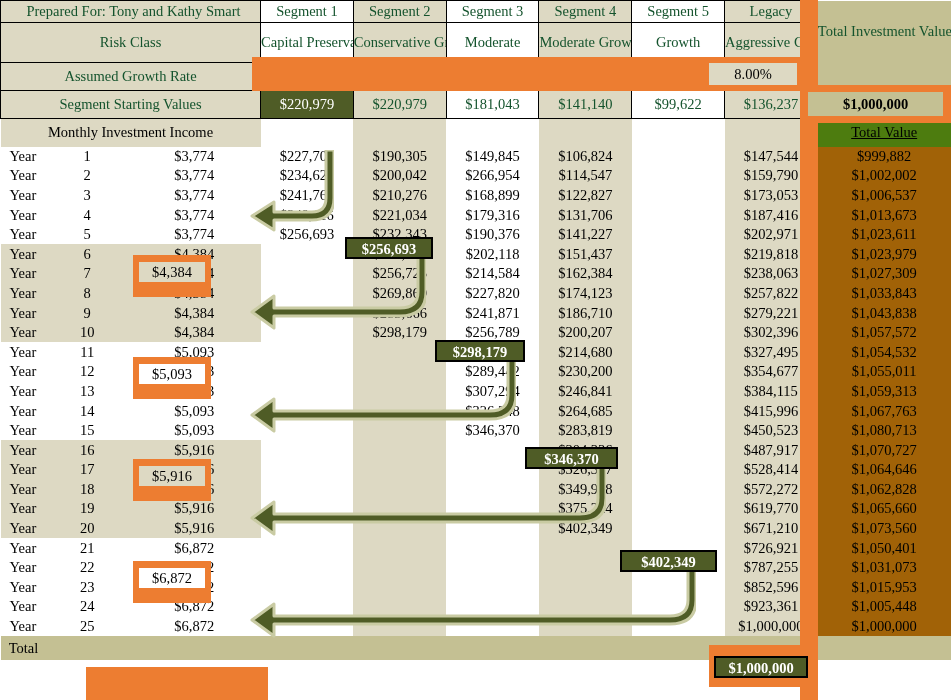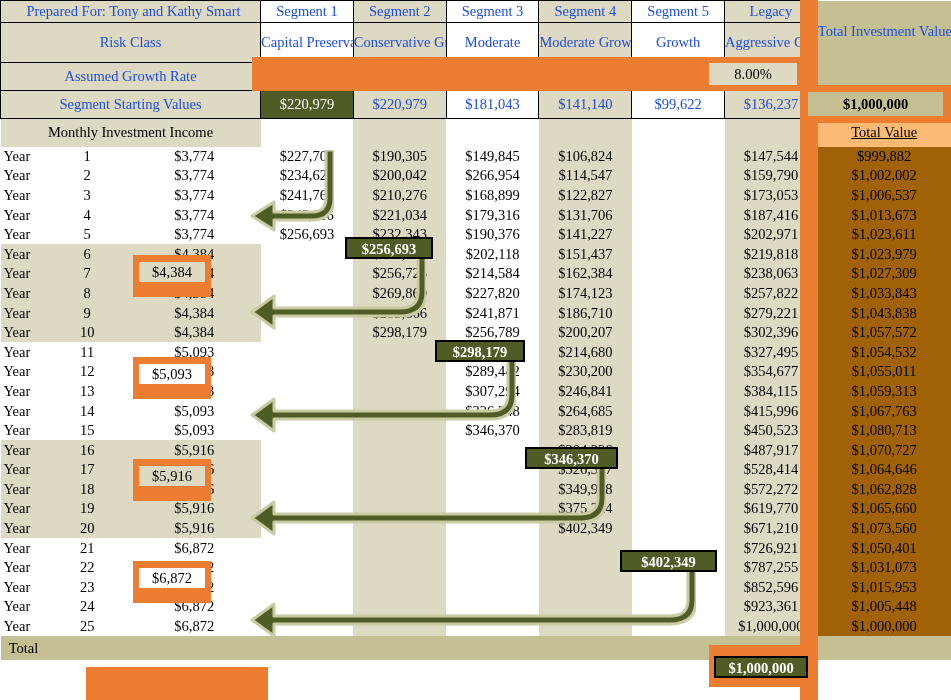--- a/index.html
+++ b/index.html
@@ -40,21 +40,21 @@
   
   .bg-tan      { background: #ddd9c3; }
   .bg-white    { background: #ffffff; }
 
   
   .hdr-row td {
     border: 1px solid #000;
     text-align: center;
     font-size: 14.5px;
     height: 22px;
-    color: #1d4ed8;
+    color: #14532d;
   }
   .prepared {
     font-weight: bold;
     font-size: 14.5px;
     text-align: left;
     padding-left: 6px !important;
   }
   .riskclass-row td { height: 40px; line-height: 1.0; }
   .riskclass-row td.rc-label { font-size: 14.5px; }
   .rc-cell { font-size: 14.5px; line-height: 18px; }
@@ -71,36 +71,36 @@
   }
 
   
   .drow td {
     height: 19.6px;
     font-size: 14.5px;
     text-align: center;
     color: #000;
     border: none;
   }
-  .drow td.lbl   { text-align: left;  padding-left: 3px; font-size: 14.5px; }
+  .drow td.lbl   { text-align: left;  padding-left: 9px; font-size: 14.5px; }
   .drow td.num   { text-align: center; }
   .drow td.inc   { text-align: center; }
   .drow td.seg   { text-align: center; }
   .drow td.tot   { text-align: center; background: #a16207; }
 
   .band-tan td.lbl, .band-tan td.num, .band-tan td.inc { background: #ddd9c3; }
   .band-white td.lbl, .band-white td.num, .band-white td.inc { background: #ffffff; }
 
   
   .sfill-tan   { background: #ddd9c3; }
   .sfill-white { background: #ffffff; }
 
   
   .totval {
-    background: #fdba74;
+    background: #4d7c0f;
     text-align: center;
     font-size: 14.5px;
   }
   .totval span { text-decoration: underline; }
 
   
   .total-row td {
     height: 24px;
     font-size: 14.5px;
     background: #c4c093;

